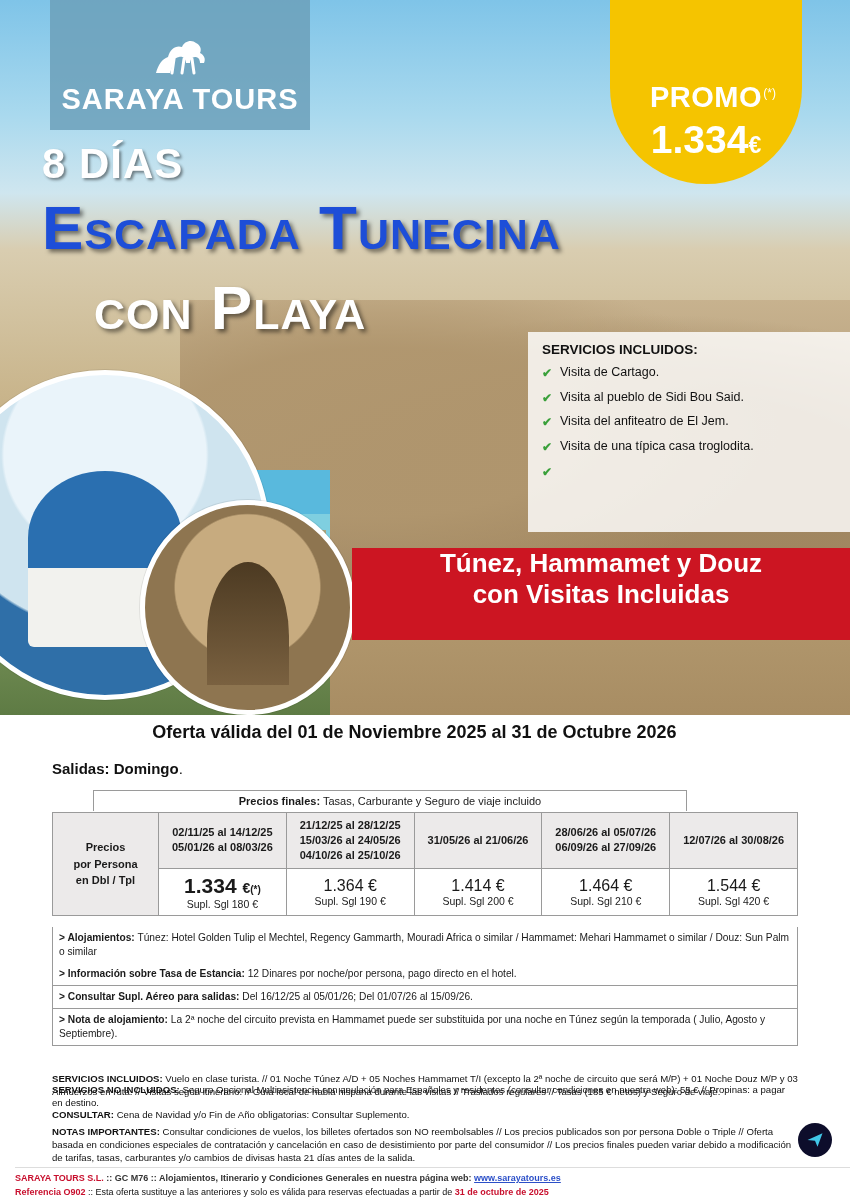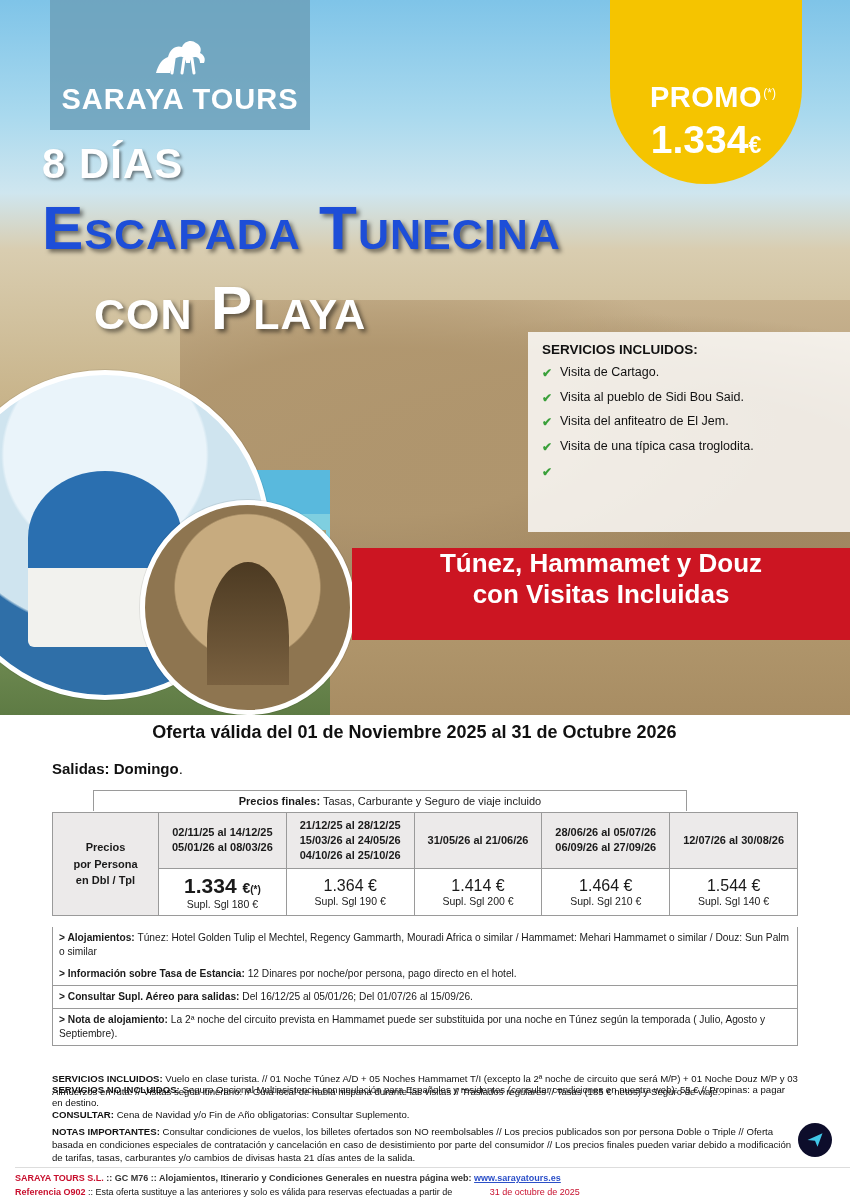--- a/index.html
+++ b/index.html
@@ -198,21 +198,21 @@
   .footer {
     position:absolute; left:15px; bottom:0; width:850px; height:34px;
     background:#ffffff; border-top:1px solid #ddd;
     text-align:left; font-size:9px; padding-top:4px; line-height:1.5;
   }
   .footer .l1 { color:#c8102e; font-weight:bold; }
   .footer .l1 .dark { color:#333; font-weight:bold; }
   .footer a { color:#2b4fc8; text-decoration:underline; }
   .footer .l2 { color:#111; }
   .footer .l2 .ref { color:#c8102e; font-weight:bold; }
-  .footer .l2 .red { color:#c8102e; font-weight:normal;margin-left:35px; }
+  .footer .l2 .red { color:#c8102e; font-weight:bold; }
 
   .badge-icon {
     position:absolute; right:18px; bottom:44px; width:34px; height:34px;
     border-radius:50%; background:#0d0d2b;
     display:flex; align-items:center; justify-content:center;
   }
   .badge-icon svg{ display:block; }
 </style>
 </head>
 <body>
@@ -331,21 +331,21 @@
         <span>1.464</span>
         <span>€</span>
       </div>
       <div class="supl">Supl. Sgl 210 €</div>
     </td>
     <td>
       <div class="price-mid">
         <span>1.544</span>
         <span>€</span>
       </div>
-      <div class="supl">Supl. Sgl 140 €</div>
+      <div class="supl">Supl. Sgl 420 €</div>
     </td>
   </tr>
 </tbody>
   </table>
 
 <div class="note" style="top:927px;">
   <b>&gt; Alojamientos:</b><span> Túnez: Hotel Golden Tulip el Mechtel, Regency Gammarth, Mouradi Africa o similar / Hammamet: Mehari Hammamet o similar / Douz: Sun Palm o similar</span>
 </div>
 <div class="note" style="top:963px;">
   <b>&gt; Información sobre Tasa de Estancia:</b><span> 12 Dinares por noche/por persona, pago directo en el hotel.</span>

